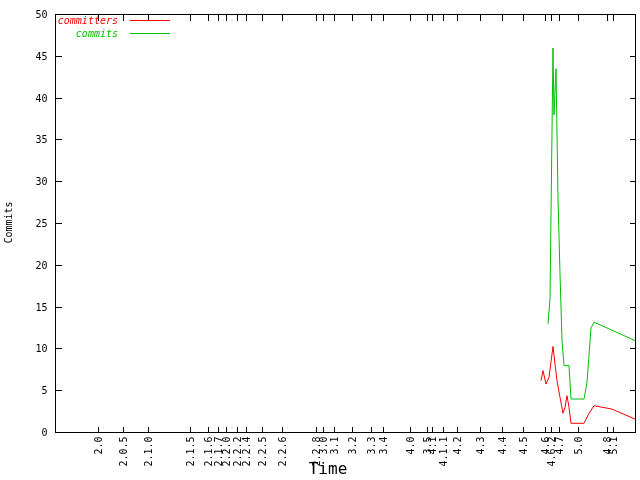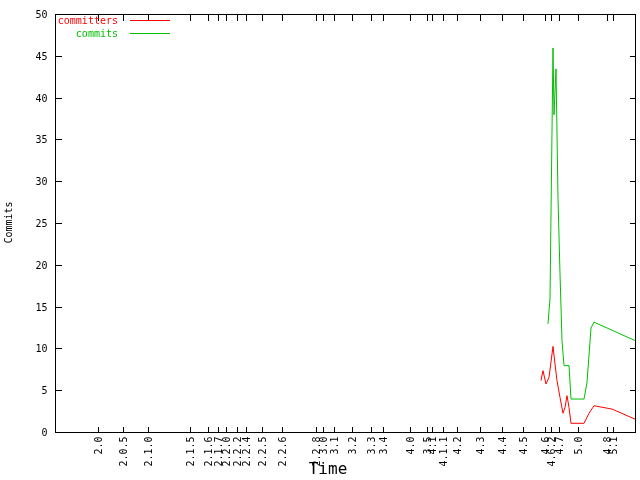--- a/index.html
+++ b/index.html
@@ -5,21 +5,21 @@
   html,body{margin:0;padding:0;background:#fff;}
   .chart{position:relative;width:640px;height:480px;background:#fff;overflow:hidden;
          font-family:"DejaVu Sans Mono",monospace;}
   svg{position:absolute;left:0;top:0;}
   svg text{font-family:"DejaVu Sans Mono",monospace;font-size:10px;fill:#000;}
   .ylabel{position:absolute;left:-31px;top:216px;width:80px;height:13px;text-align:center;
           font-size:10px;color:#000;transform:rotate(-90deg);}
   .xlabel{position:absolute;left:298px;top:459px;width:60px;height:13px;text-align:center;
           font-size:16px;color:#000;}
   .legend{position:absolute;left:56px;top:14px;}
-  .legend-row{display:flex;align-items:center;height:13px;}
+  .legend-row{display:flex;align-items:center;height:13px;font-style:italic;}
   .legend-label{display:inline-block;width:62px;text-align:right;font-size:10px;}
   .legend-line{display:inline-block;width:40px;height:1px;margin-left:12px;}
 </style>
 </head>
 <body>
 
 <div class="chart">
   <svg id="plot-svg" width="640" height="480">
       <rect x="55.5" y="14.5" width="580" height="418" fill="none" stroke="#000" shape-rendering="crispEdges"></rect>
       <line x1="55.5" y1="432.5" x2="61.5" y2="432.5" stroke="#000" shape-rendering="crispEdges"></line>

